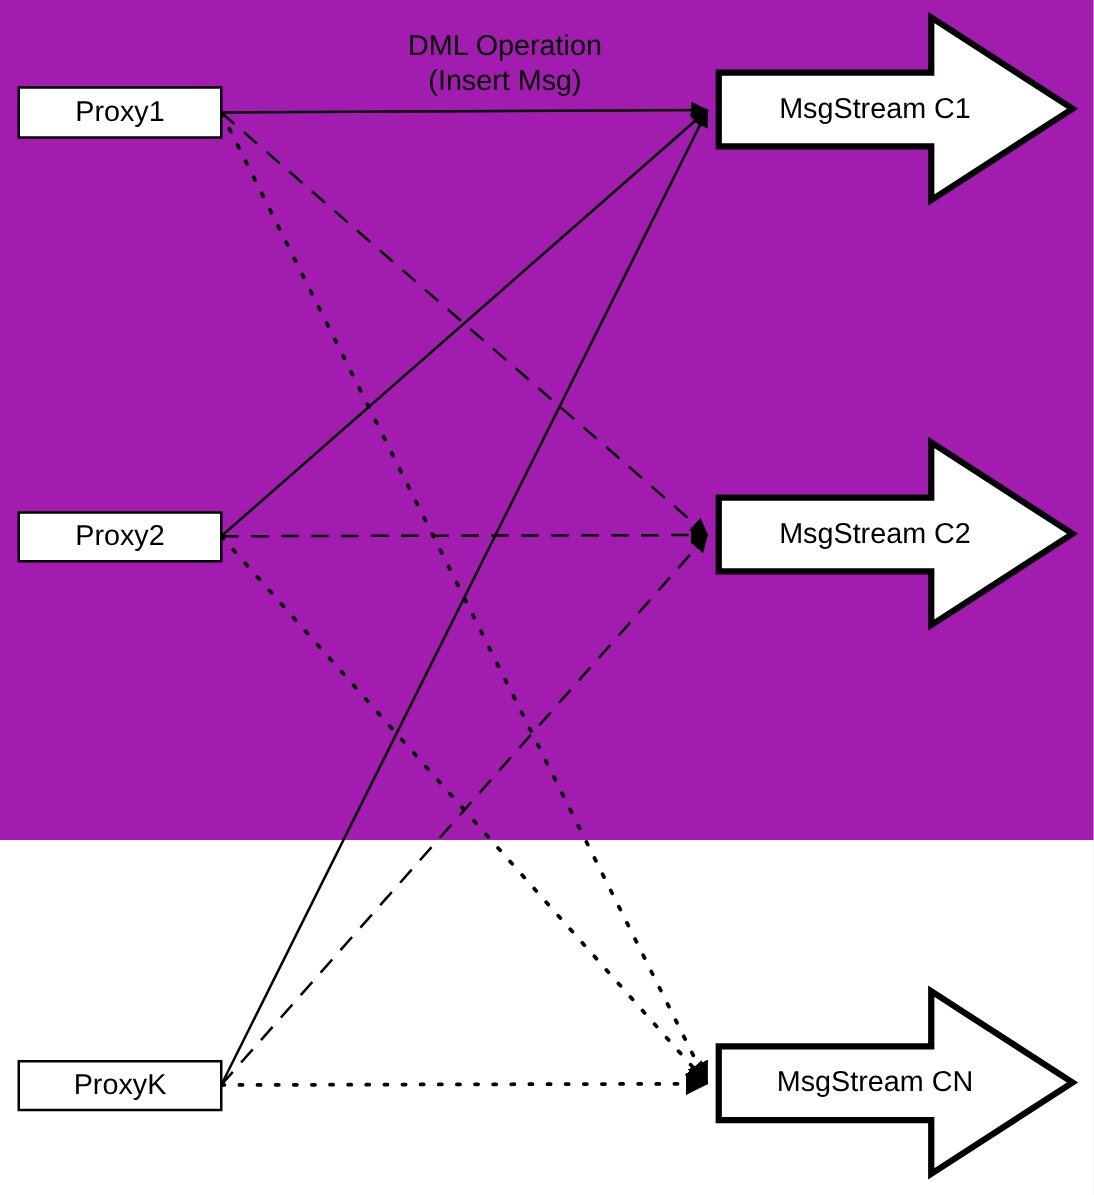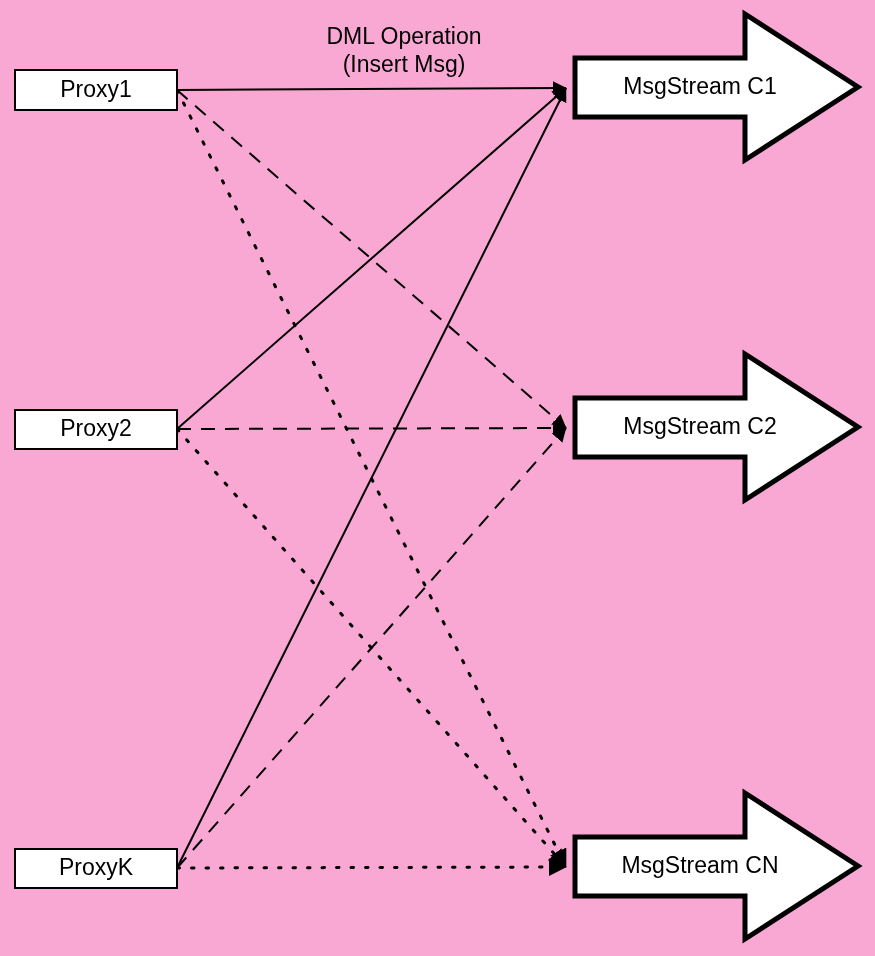--- a/index.html
+++ b/index.html
@@ -9,22 +9,22 @@
   }
   body {
     width: 875px;
     height: 956px;
     font-family: "Liberation Sans", sans-serif;
     overflow: hidden;
   }
   #diagram-root {
     position: relative;
     width: 875px;
-    height: 956px;
-    background: #f9a8d4;
+    height: 672px;
+    background: #a21caf;
   }
   svg.canvas {
     display: block;
     width: 875px;
     height: 956px;
   }
   .node-shape {
     fill: #ffffff;
     stroke: #000000;
   }

